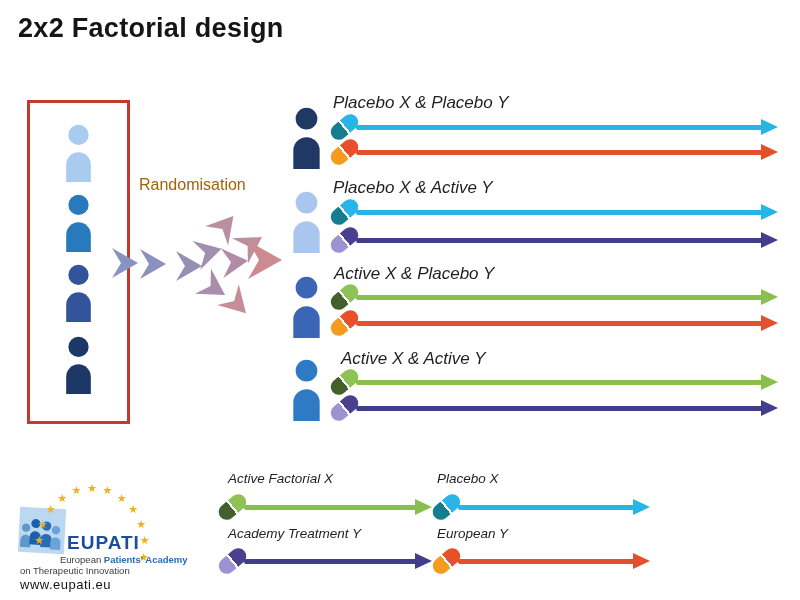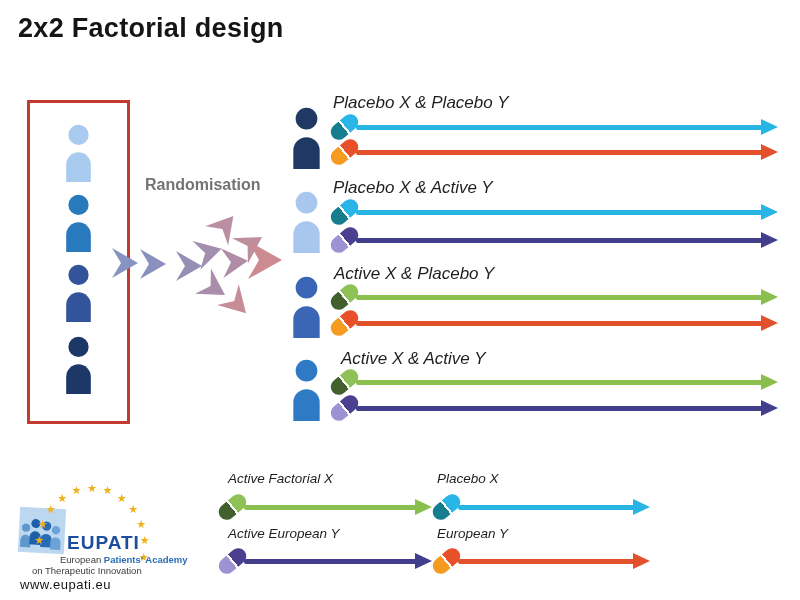--- a/index.html
+++ b/index.html
@@ -5,41 +5,41 @@
   * { margin:0; padding:0; box-sizing:border-box; }
   html,body { width:800px; height:600px; background:#fff; font-family:"Liberation Sans",sans-serif; }
   .canvas { position:relative; width:800px; height:600px; background:#fff; overflow:hidden; }
 
   .title { position:absolute; left:18px; top:13px; font-size:27px; font-weight:bold; color:#151515; letter-spacing:.3px;text-align:center; }
 
   .pool-box { position:absolute; left:27px; top:100px; width:103px; height:324px; border:3px solid; color:#c23b2e; }
 
   .person { position:absolute; }
 
-  .rand-label { position:absolute; left:145px; top:176px; font-size:16px; font-weight:bold; color:#737373; }
+  .rand-label { position:absolute; left:139px; top:176px; font-size:16px; font-weight:normal; color:#a16207; }
 
   .chevrons { position:absolute; left:100px; top:205px; }
 
   .arm-label { position:absolute; font-style:italic; font-size:17px; color:#1f1f1f; white-space:nowrap; }
   .legend-label { position:absolute; font-style:italic; font-size:13.5px; color:#1f1f1f; white-space:nowrap; }
 
   .arm { position:absolute; height:0; }
   .arm .shaft { position:absolute; left:8px; right:14px; top:-2px; height:4.5px; border-radius:2px; background:var(--line,#999); }
   .arm .head { position:absolute; right:0; top:-8px; width:0; height:0;
                border-left:17px solid var(--line,#999);
                border-top:8px solid transparent; border-bottom:8px solid transparent; }
   .arm .pill { position:absolute; left:-19px; top:-8px; width:31px; height:16px; border-radius:8.5px;
                background:linear-gradient(90deg, var(--pl,#555) 0 46%, #fff 46% 53%, var(--pr,#bbb) 53% 100%);
                transform:rotate(-40deg); }
 
   .logo-square { position:absolute; left:19px; top:508px; width:46px; height:45px; background:#bcd7f0; transform:rotate(3deg); }
   .logo-name { position:absolute; left:67px; top:532px; font-size:19px; font-weight:bold; color:#1c4e9e; letter-spacing:1px;text-align:right; }
   .logo-line1 { position:absolute; left:20px; top:554px; font-size:9.5px; color:#3c3c3c; white-space:nowrap;padding-left:40px; }
   .logo-line1 b { color:#2a6cb3; }
-  .logo-line2 { position:absolute; left:32px; top:565px; font-size:9.5px; color:#3c3c3c; white-space:nowrap; }
+  .logo-line2 { position:absolute; left:20px; top:565px; font-size:9.5px; color:#3c3c3c; white-space:nowrap; }
   .logo-url { position:absolute; left:20px; top:577px; font-size:13px; color:#151515; letter-spacing:.5px; }
   .star { position:absolute; font-size:11px; color:#f0b11c; line-height:10px; }
 </style>
 </head>
 <body>
 
 <div class="canvas">
 
   <div class="title">2x2 Factorial design</div>
 
@@ -157,21 +157,21 @@
         <span class="head"></span>
       </div>
 
     <div class="legend-label" style="left:437px;top:471px">Placebo X</div>
     <div class="arm" style="left: 450px; top: 507px; width: 200px; --line: #27b5e5; --pl: #157d8d; --pr: #29b5e8;">
         <span class="pill"></span>
         <span class="shaft"></span>
         <span class="head"></span>
       </div>
 
-    <div class="legend-label" style="left:228px;top:526px">Active European Y</div>
+    <div class="legend-label" style="left:228px;top:526px">Academy Treatment Y</div>
     <div class="arm" style="left: 236px; top: 561px; width: 196px; --line: #423e8c; --pl: #9e93d2; --pr: #4b3f90;">
         <span class="pill"></span>
         <span class="shaft"></span>
         <span class="head"></span>
       </div>
 
     <div class="legend-label" style="left:437px;top:526px">European Y</div>
     <div class="arm" style="left: 450px; top: 561px; width: 200px; --line: #e2502c; --pl: #f49b20; --pr: #e8502a;">
         <span class="pill"></span>
         <span class="shaft"></span>

